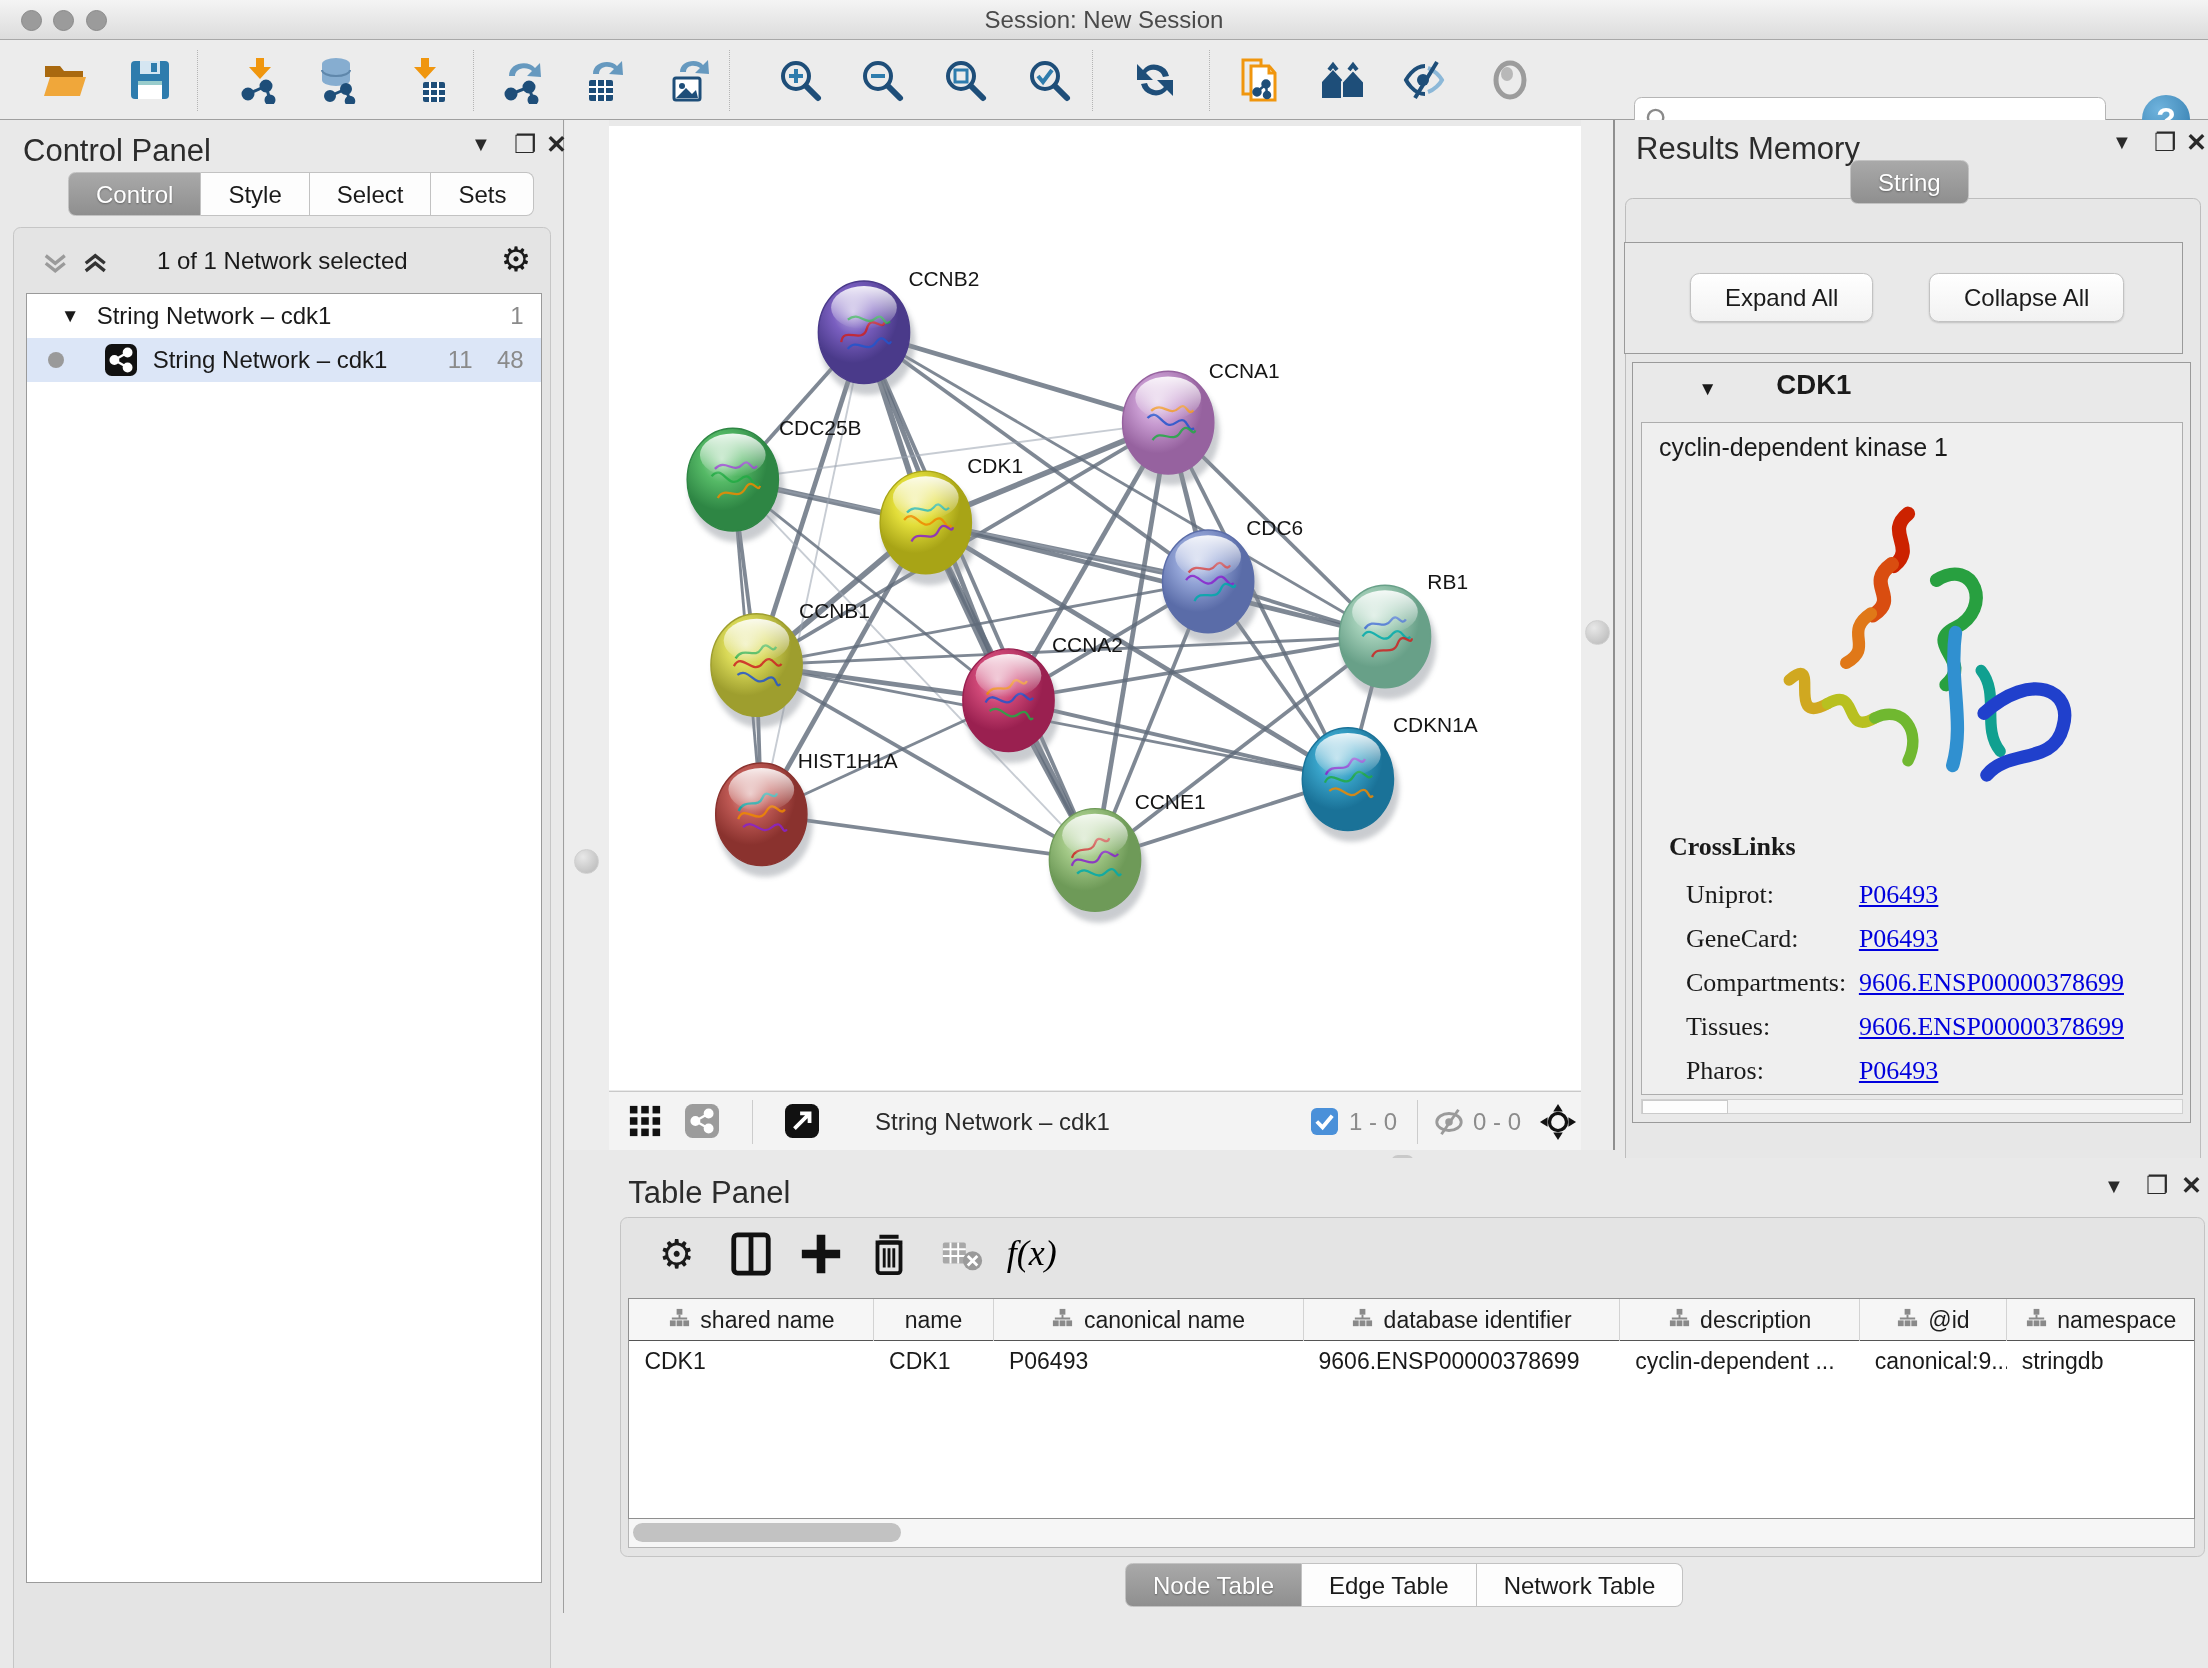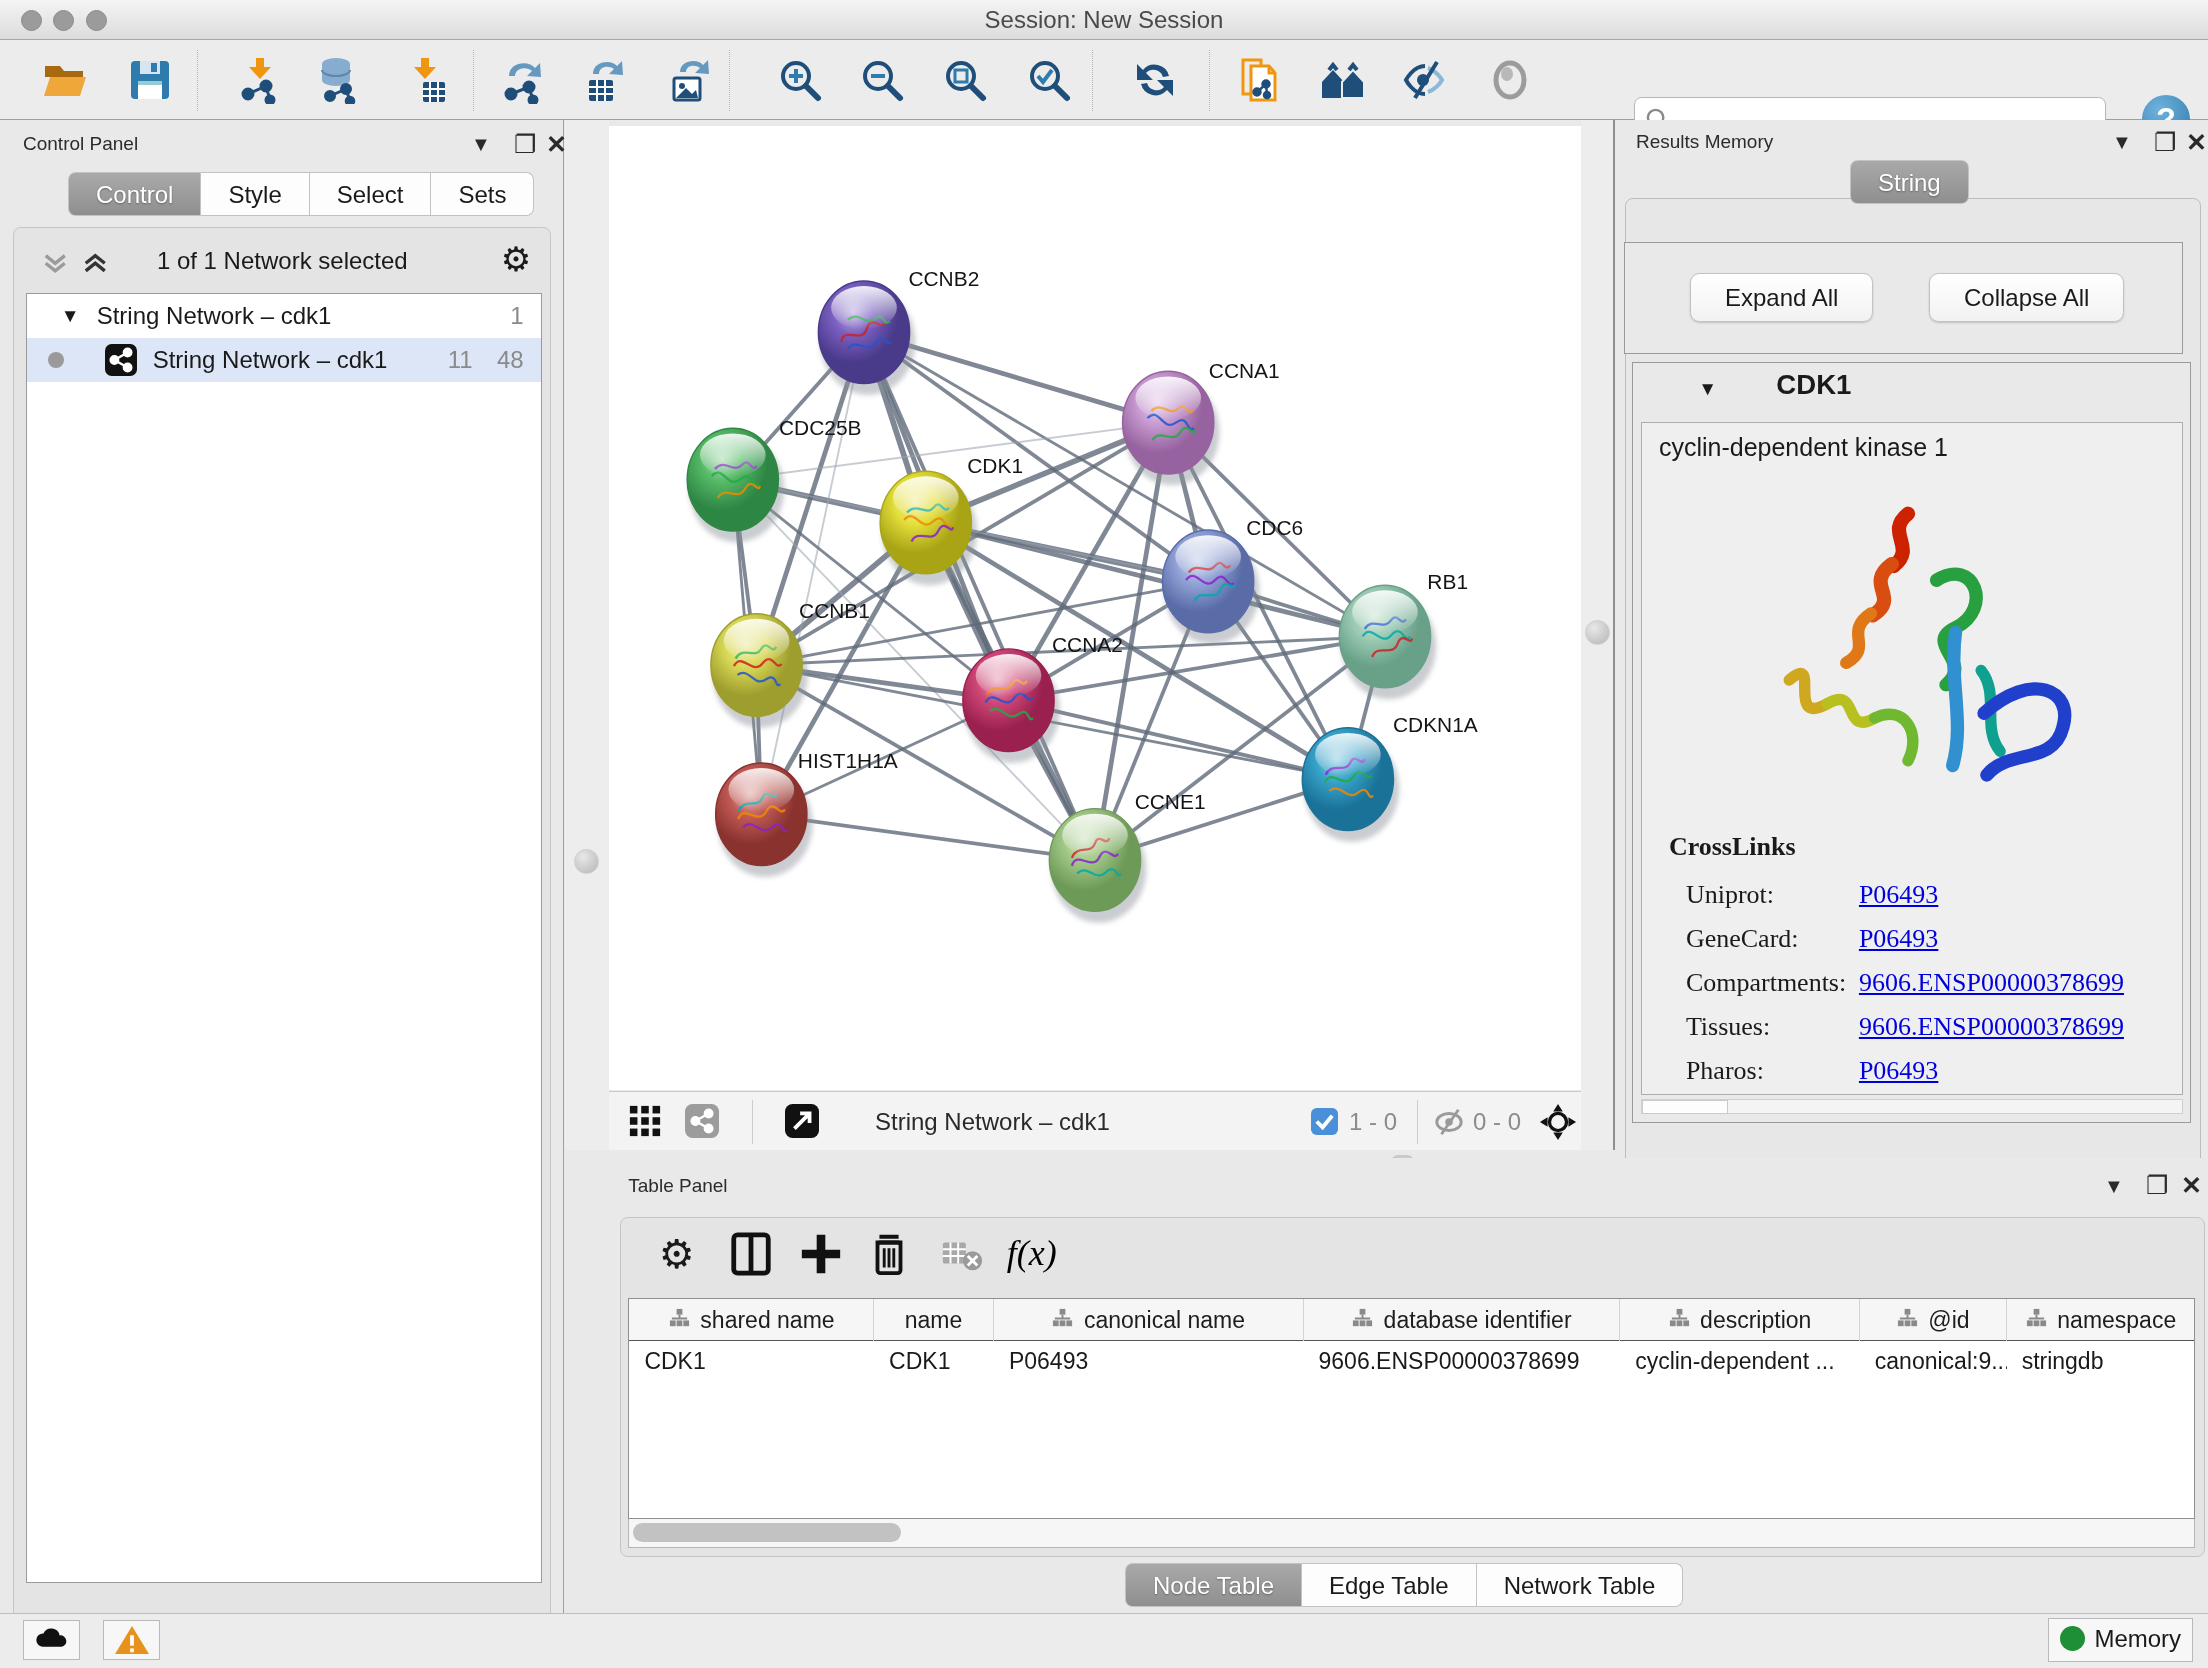--- a/index.html
+++ b/index.html
@@ -30,21 +30,21 @@
   .tsep { position:absolute; top:9.5px; width:0; height:61px; border-left:1.9px dotted #b4b4b4; }
   .searchbox { position:absolute; left:1634px; top:57px; width:472px; height:44px;
     background:#fff; border:1px solid #b5b5b5; border-radius:7.6px; }
   .searchbox svg { position:absolute; left:9.5px; top:8.6px; }
   .searchbox input { position:absolute; left:42px; top:1.9px; width:418px; height:38px;
     border:none; outline:none; font-size:23px; font-family:"Liberation Sans",sans-serif; background:transparent;}
   .helpbtn { position:absolute; left:2142px; top:55px; width:48px; height:48px; border-radius:50%;
     background:radial-gradient(circle at 35% 30%, #6fb3dd, #2f79ab); color:#fff;
     font-size:32px; font-weight:bold; text-align:center; line-height:48px; }
   
-  .panel-title { font-size:19px; color:#2c2c2c; }
+  .panel-title { font-size:31px; color:#2c2c2c; }
   .panel-ctrl { position:absolute; font-size:25px; color:#2a2a2a; }
   .tab { display:inline-block; height:44px; line-height:44px; padding:0 27px; font-size:24px;
     background:#fdfdfd; border:1px solid #c2c2c2; border-left:none; color:#1a1a1a; }
   .tab:first-child { border-left:1px solid #c2c2c2; border-radius:7.6px 0 0 7.6px; }
   .tab:last-child { border-radius:0 7.6px 7.6px 0; }
   .tab.sel { background:linear-gradient(#a9a9a9,#8f8f8f); color:#fff;
     text-shadow:0 1px 1.9px rgba(0,0,0,.35); }
   .tab.single { border-radius:7.6px; border-left:1px solid #c2c2c2; }
   
   .control-panel { position:absolute; left:0; top:120px; width:564px; height:1493px;
@@ -779,28 +779,15 @@
       </div>
       <div class="dt-scroll">
           <div class="dt-thumb"></div>
         </div>
     </div>
     <div class="bottom-tabs">
       <span class="tab sel">Node Table</span><span class="tab">Edge Table</span><span class="tab">Network Table</span>
     </div>
   </div>
 
-  <div class="statusbar">
-    <span class="sb-box" style="left:23px">
-      <svg width="38" height="28.5" viewBox="0 0 40 30" style="margin-top:3.8px">
-          <path d="M10 24 a7 7 0 0 1 1-14 a9 9 0 0 1 17 2 a6 6 0 0 1 2 12 z" fill="#111"></path>
-        </svg></span>
-    <span class="sb-box" style="left:103px">
-      <svg width="38" height="32" viewBox="0 0 40 34" style="margin-top:2.9px">
-          <path d="M20 2 L38 32 H2 Z" fill="#e8921e"></path>
-          <rect x="18" y="12" width="4" height="11" fill="#fff"></rect>
-          <rect x="18" y="26" width="4" height="4" fill="#fff"></rect>
-        </svg></span>
-    <span class="membtn"><span class="memdot"></span><span>Memory</span></span>
-  </div>
 
 </div>
 
 
 </body></html>

